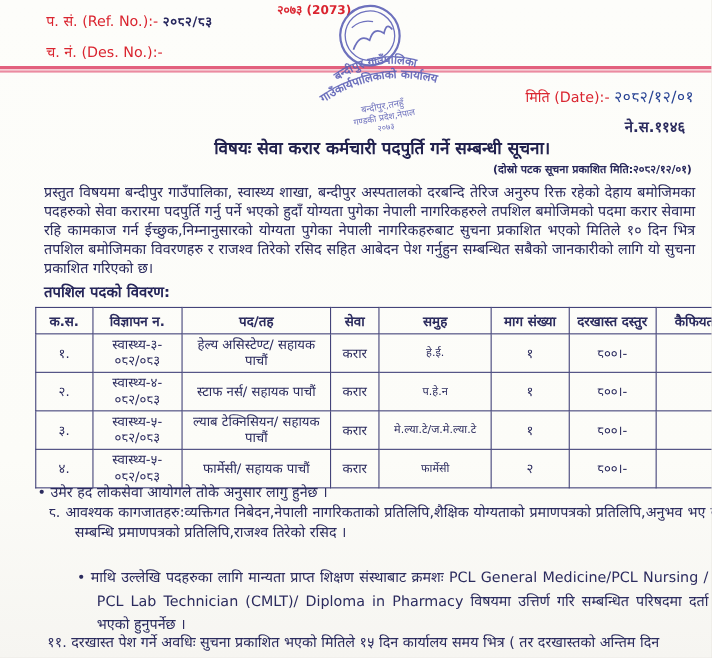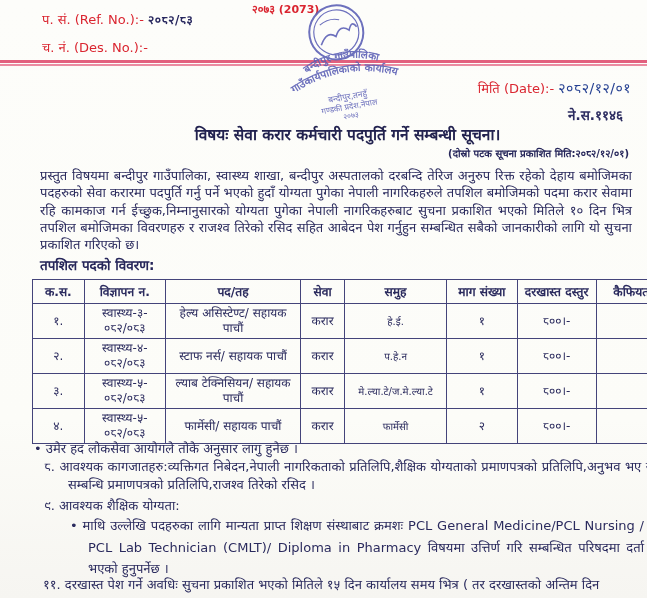--- a/index.html
+++ b/index.html
@@ -184,24 +184,20 @@
   <div class="note" style="left:34px;top:440px;width:560px;">
     <span class="mk">•</span>
     <span>उमेर हद लोकसेवा आयोगले तोके अनुसार लागु हुनेछ ।</span>
   </div>
 
   <div class="note hang" style="left:44px;top:458px;width:590px;">
     <span class="mk">८.</span>
     <span>आवश्यक कागजातहरु:व्यक्तिगत निबेदन,नेपाली नागरिकताको प्रतिलिपि,शैक्षिक योग्यताको प्रमाणपत्रको प्रतिलिपि,अनुभव भए सो सम्बन्धि प्रमाणपत्रको प्रतिलिपि,राजश्व तिरेको रसिद  ।</span>
   </div>
 
-  <div class="note" style="left:44px;top:497px;width:560px;">
-    <span class="mk">९.</span>
-    <span>आवश्यक शैक्षिक योग्यता:</span>
-  </div>
 
   <div class="note hang-sm" style="left:70px;top:515px;width:556px;line-height:21.5px;">
     <span class="mk">•</span>
     <span>माथि उल्लेखि पदहरुका लागि मान्यता प्राप्त शिक्षण संस्थाबाट क्रमशः PCL General Medicine/PCL Nursing / PCL Lab Technician (CMLT)/ Diploma in Pharmacy विषयमा उत्तिर्ण गरि सम्बन्धित परिषदमा दर्ता भएको हुनुपर्नेछ  ।</span>
   </div>
 
 
   <div class="note" style="left:43px;top:576px;width:590px;white-space:nowrap;overflow:hidden;">
     <span class="mk">११.</span>
     <span>दरखास्त पेश गर्ने अवधिः सुचना प्रकाशित भएको मितिले १५ दिन कार्यालय समय भित्र ( तर दरखास्तको अन्तिम दिन</span>

